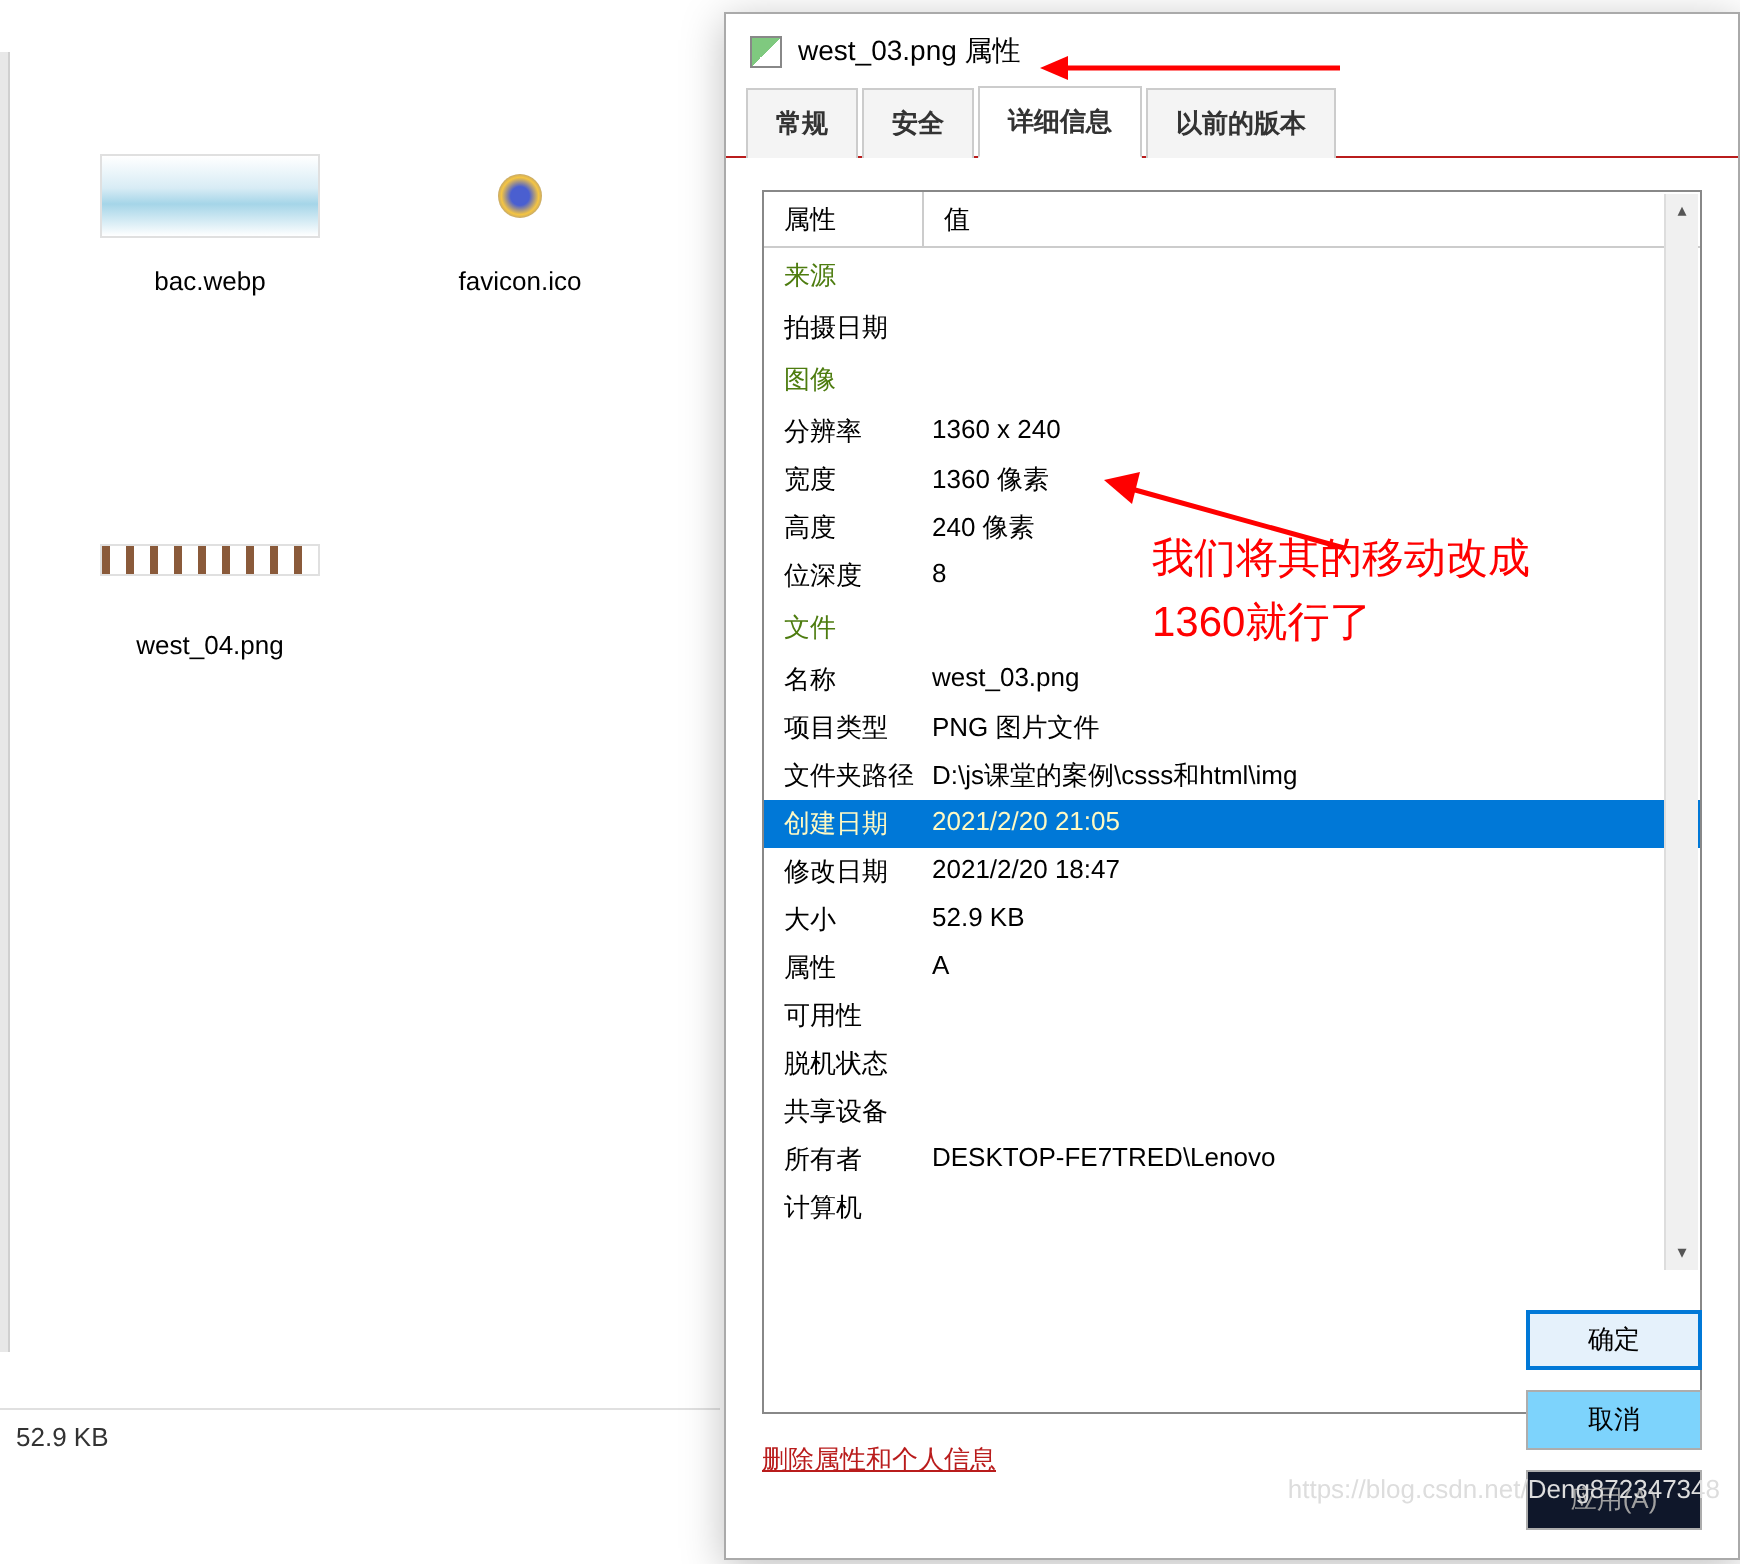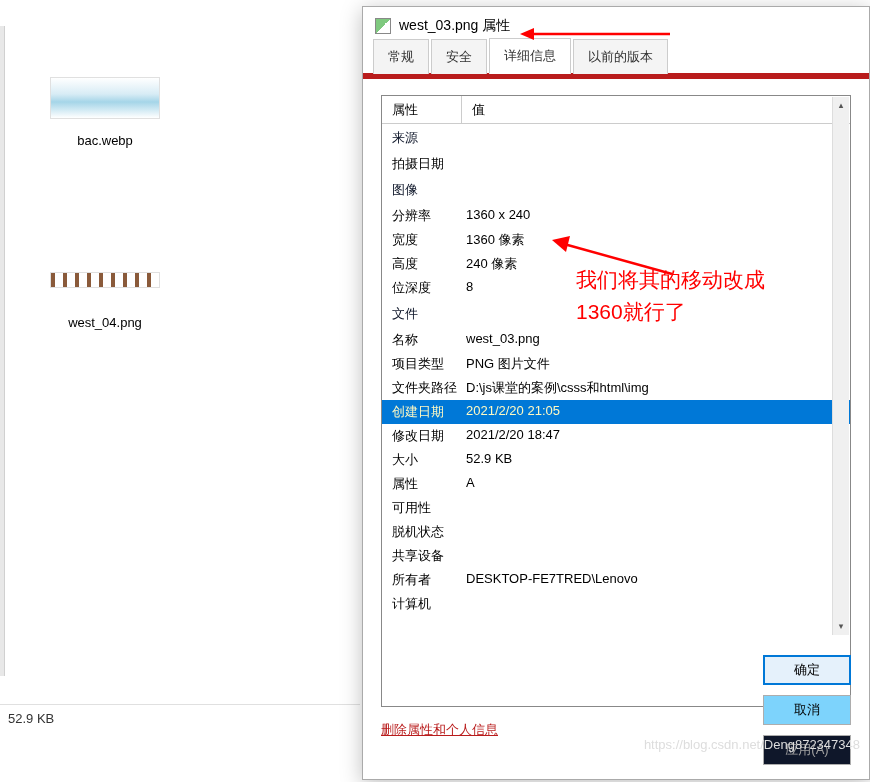--- a/index.html
+++ b/index.html
@@ -83,23 +83,24 @@
 }
 .dialog-title-icon {
   width: 16px; height: 16px;
   margin-right: 8px;
   background: linear-gradient(135deg, #7fc97f 50%, #fff 50%);
   border: 1px solid #888;
 }
 .tabs {
   display: flex;
   padding: 0 10px;
-  border-bottom: 6px solid #b91c1c;
+  border-bottom: 1px solid #b91c1c;
   height: 34px;
   align-items: flex-end;
+  font-weight: bold;
 }
 .tab {
   padding: 8px 14px;
   font-size: 13px;
   color: #333;
   background: #f4f4f4;
   border: 1px solid #ccc;
   border-bottom: none;
   margin-right: 2px;
   cursor: pointer;
@@ -139,21 +140,21 @@
 }
 .props-header .col-val {
   flex: 1;
   padding-left: 10px;
 }
 .props-body {
   overflow-y: auto;
   height: 510px;
 }
 .section-header {
-  color: #0f172a;
+  color: #4d7c0f;
   padding: 5px 10px;
   font-size: 13px;
 }
 .prop-row {
   display: flex;
   padding: 3px 0;
   font-size: 13px;
 }
 .prop-row.selected {
   background: #0078d7;
@@ -246,20 +247,26 @@
 <div class="explorer-bg">
   <div class="explorer-divider"></div>
 
   <div class="file-item" style="left:35px; top:70px;">
     <div class="file-icon">
         <div class="thumb-ice"></div>
       </div>
     <div class="file-label">bac.webp</div>
   </div>
 
+  <div class="file-item" style="left:190px; top:70px;">
+    <div class="file-icon">
+        <div class="thumb-fav"></div>
+      </div>
+    <div class="file-label">favicon.ico</div>
+  </div>
 
   <div class="file-item" style="left:35px; top:252px;">
     <div class="file-icon">
         <div class="thumb-west"></div>
       </div>
     <div class="file-label">west_04.png</div>
   </div>
 
   <div class="status-bar">
     <span>52.9 KB</span>

